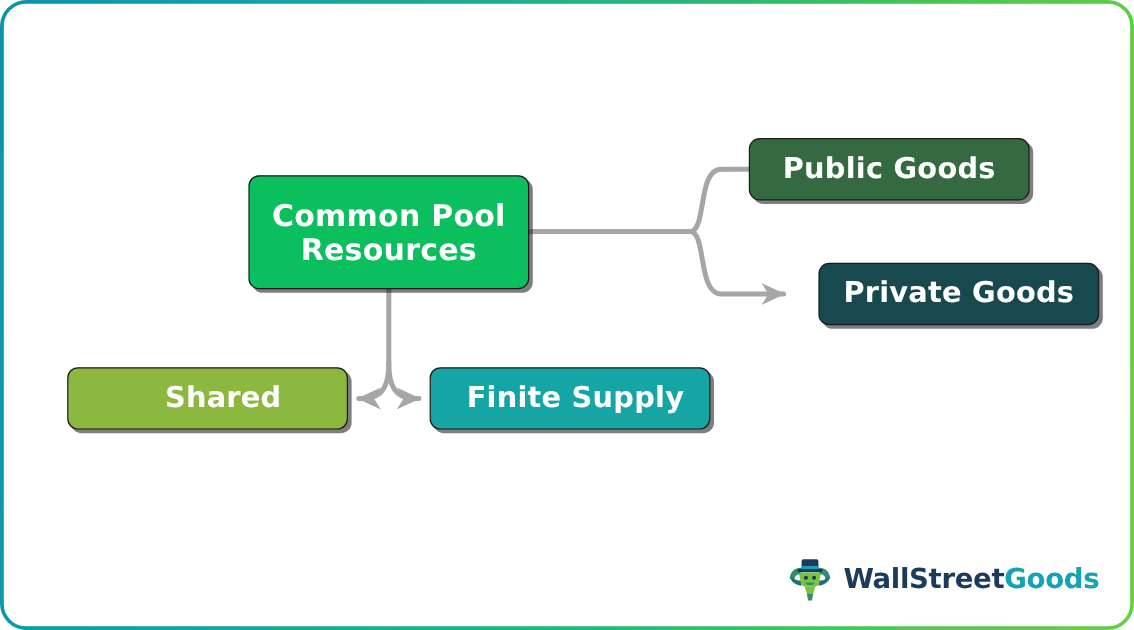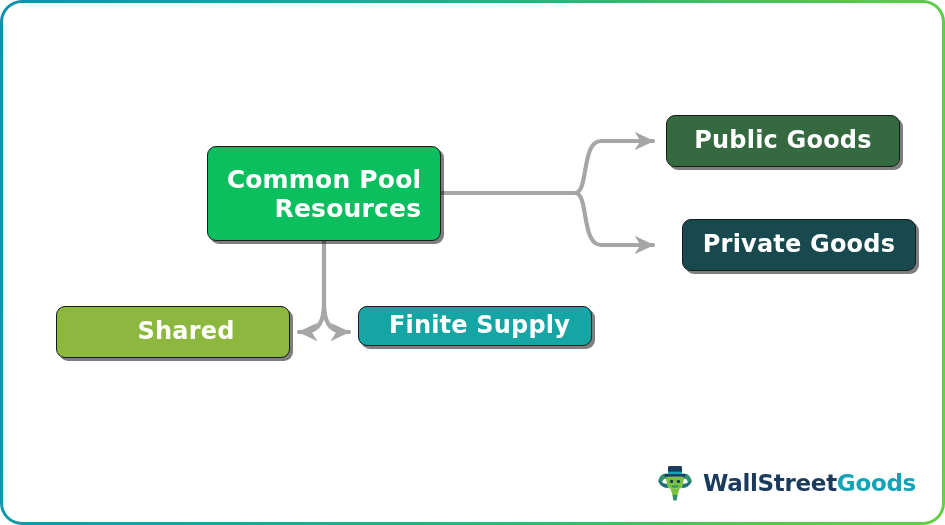--- a/index.html
+++ b/index.html
@@ -62,24 +62,23 @@
     padding: 0 10px;
   }
 
   .node-cpr {
     left: 204px;
     top: 143px;
     width: 234px;
     height: 95px;
     background: #0bbf5f;
     font-size: 25px;
-    text-align: right;
   }
   .node-public {
-    left: 663px;
+    left: 621px;
     top: 112px;
     width: 234px;
     height: 52px;
     background: #35693f;
     font-size: 24px;
   }
   .node-private {
     left: 679px;
     top: 216px;
     width: 234px;
@@ -93,21 +92,21 @@
     width: 234px;
     height: 52px;
     background: #8cb83f;
     font-size: 24px;
     padding-left: 36px;
   }
   .node-finite {
     left: 355px;
     top: 303px;
     width: 234px;
-    height: 40px;
+    height: 52px;
     background: #16a5a5;
     font-size: 24px;
     padding-left: 19px;
   }
 
   .node-label { display: block; white-space: pre-line; }
 
   
   #logo {
     position: absolute;

